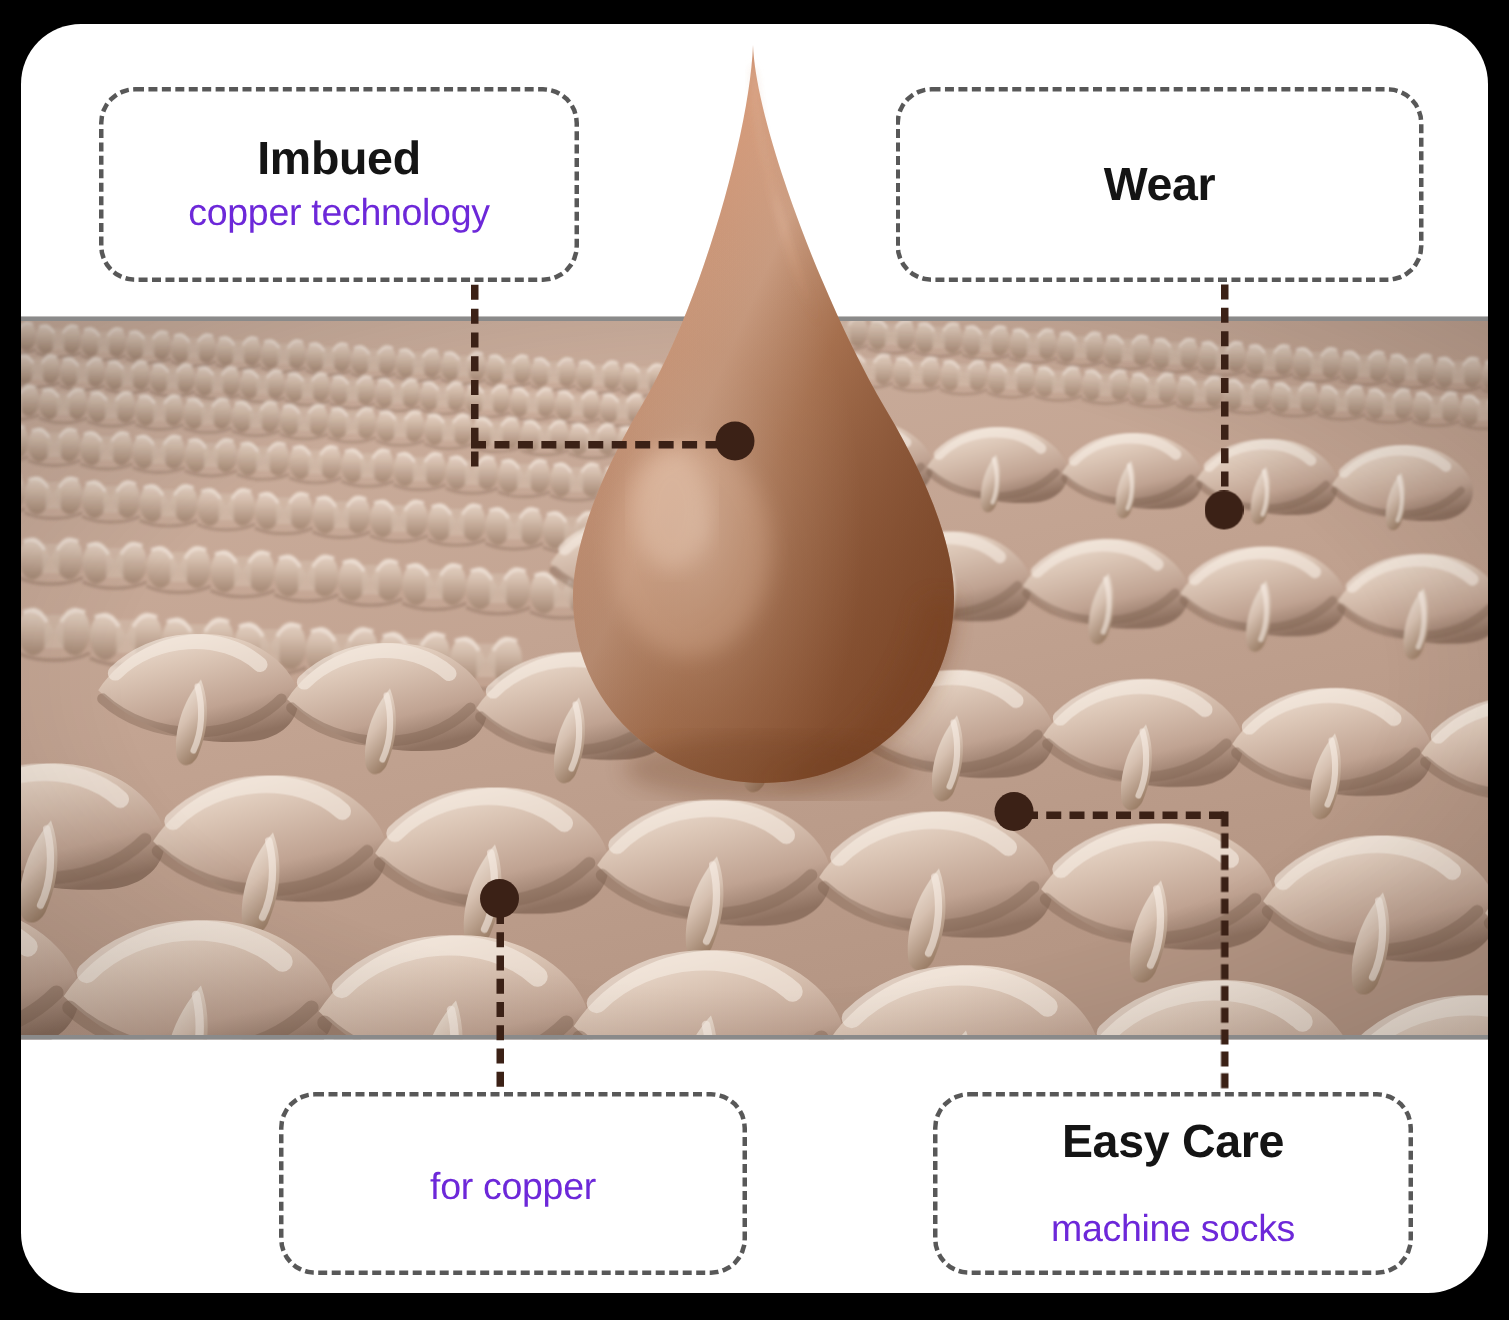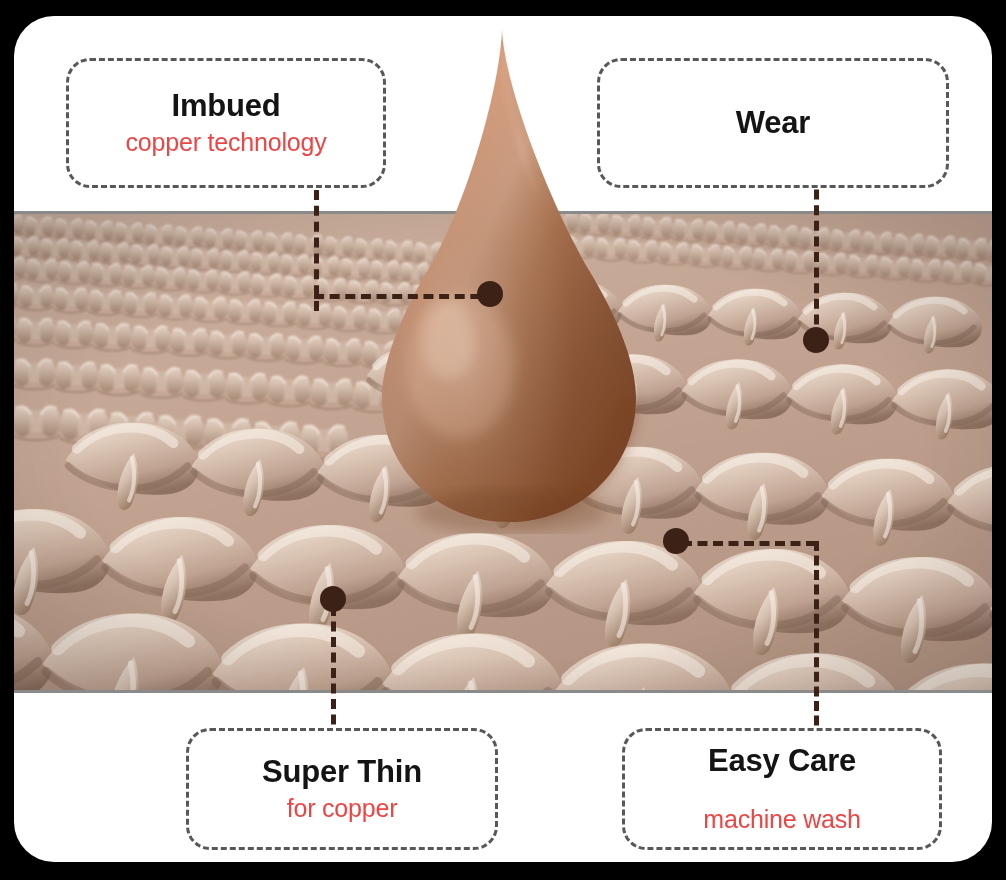--- a/index.html
+++ b/index.html
@@ -62,21 +62,21 @@
   .callout .title{
     font-size:31px;
     font-weight:700;
     color:#141414;
     line-height:1.12;
     letter-spacing:-0.2px;
   }
   .callout .sub{
     font-size:25px;
     font-weight:400;
-    color:#ef4444;
+    color:#6d28d9;
     line-height:1.2;
     margin-top:4px;
     letter-spacing:-0.2px;
   }
   #callout-imbued{ left:52px;  top:42px;  width:320px; height:130px; }
   #callout-wear{   left:583px; top:42px;  width:352px; height:130px;justify-content:center; }
   #callout-thin{   left:172px; top:712px; width:312px; height:122px; }
   #callout-easy{   left:608px; top:712px; width:320px; height:122px;gap:22px; }
 
   
@@ -621,23 +621,22 @@
     <div class="callout" id="callout-imbued">
       <div class="title">Imbued</div>
       <div class="sub">copper technology</div>
     </div>
 
     <div class="callout" id="callout-wear">
       <div class="title">Wear</div>
     </div>
 
     <div class="callout" id="callout-thin">
-      <div class="title">Super Thin</div>
       <div class="sub">for copper</div>
     </div>
 
     <div class="callout" id="callout-easy">
       <div class="title">Easy Care</div>
-      <div class="sub">machine wash</div>
+      <div class="sub">machine socks</div>
     </div>
 
   </div>
 </div>
 
 </body></html>

